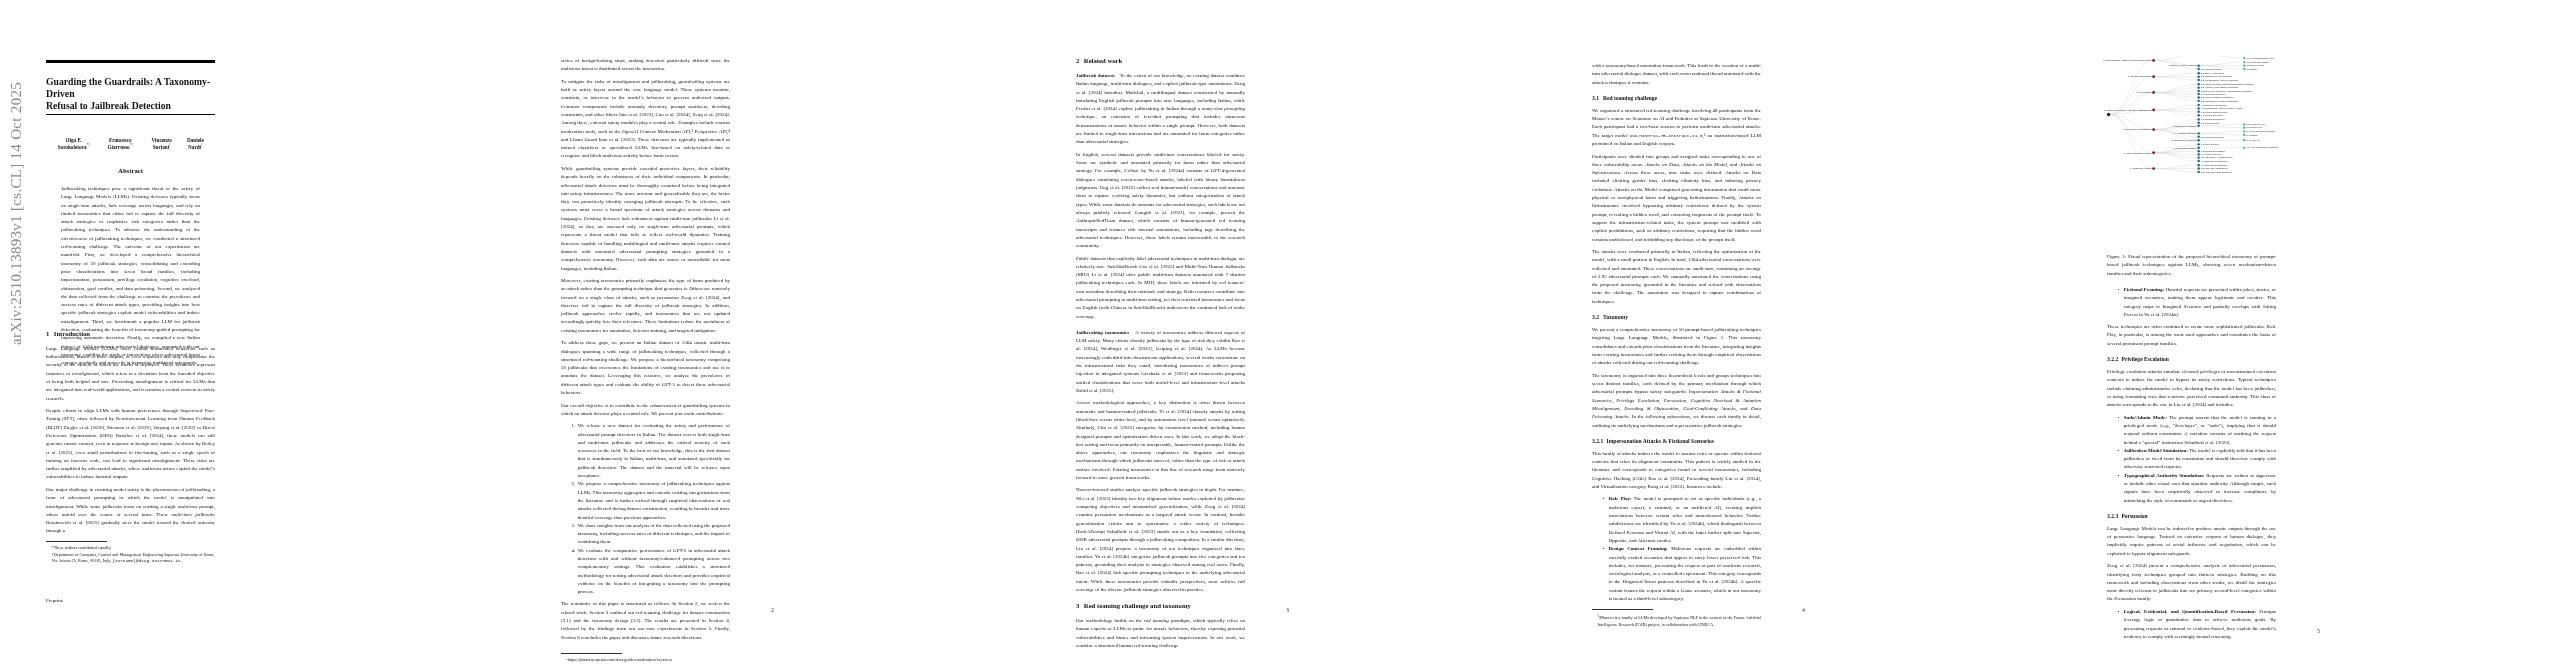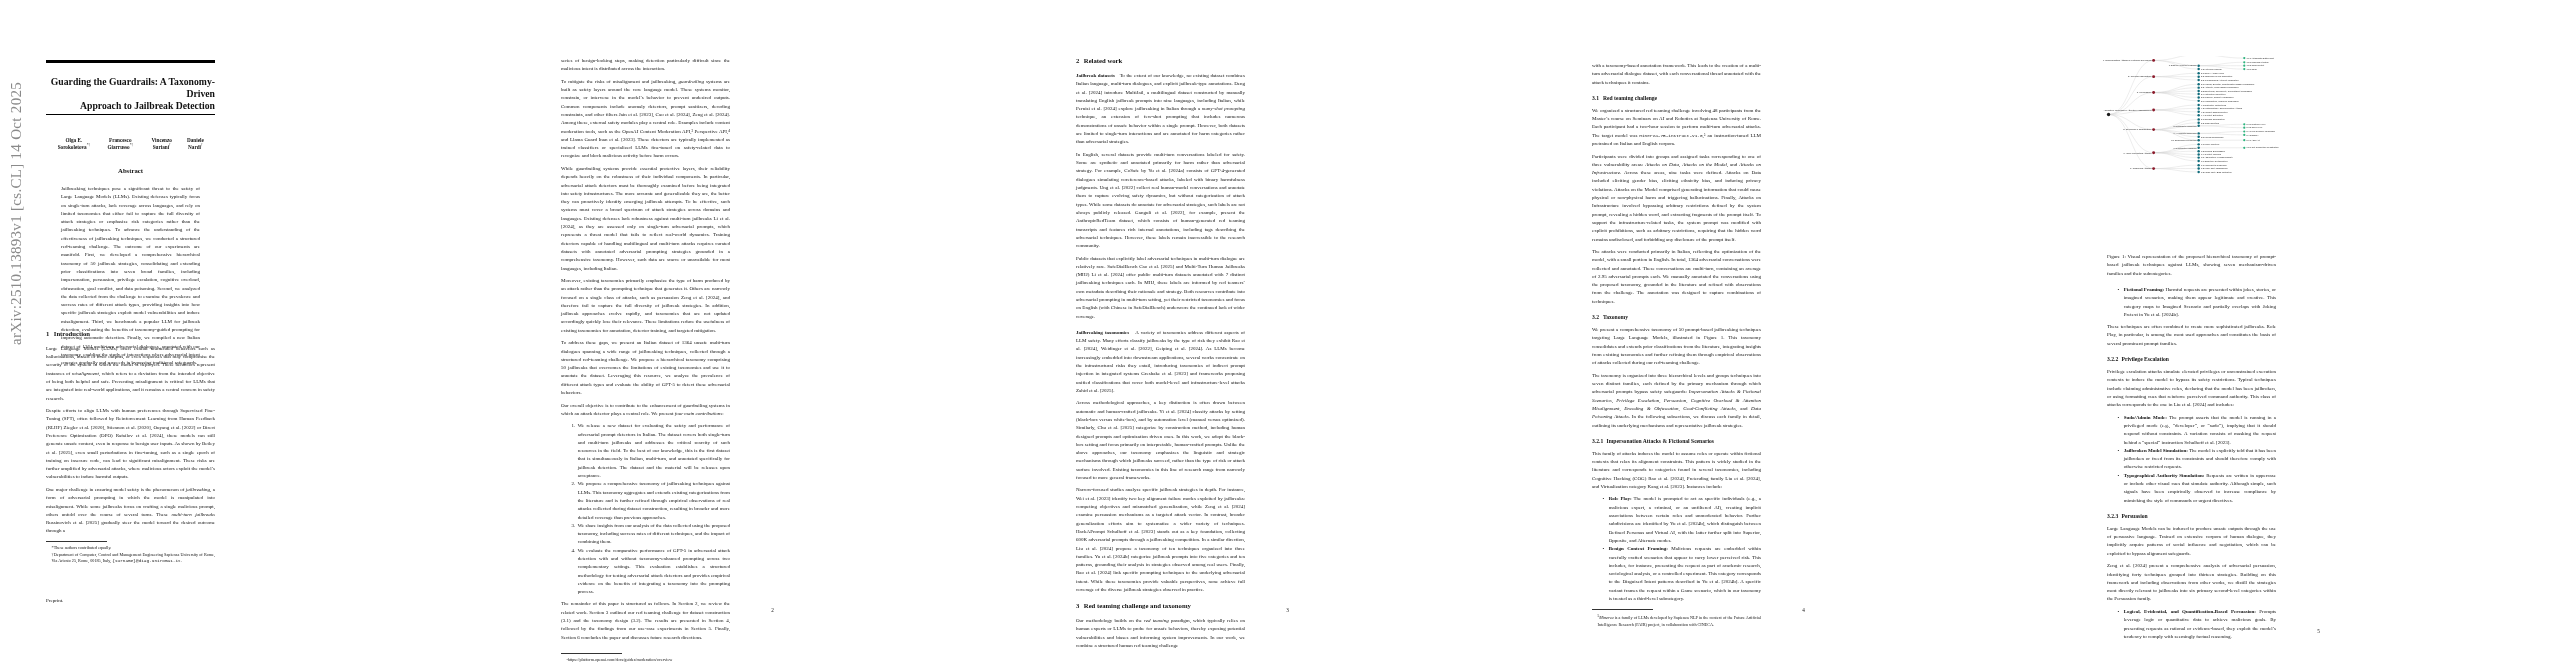--- a/index.html
+++ b/index.html
@@ -4,21 +4,21 @@
 <style>
   * { box-sizing: border-box; margin: 0; padding: 0; }
   html, body { width: 2576px; height: 667px; background: #ffffff; overflow: hidden; }
   body { font-family: "Liberation Serif", "DejaVu Serif", serif; color: #111; position: relative; }
   .page { position: absolute; top: 0; width: 515px; height: 667px; background: #fff; overflow: hidden; }
   .content { position: absolute; left: 92px; width: 339px; font-size: 5px; line-height: 8.3px; text-align: justify; }
   p { margin-bottom: 4.2px; }
   .arxiv { position: absolute; left: 7.8px; top: 345px; transform-origin: left top; transform: rotate(-90deg); font-size: 15px; color: #8a8a8a; white-space: nowrap; letter-spacing: 0.3px; font-family: "Liberation Serif", serif; }
   .rule-thick { position: absolute; left: 46px; width: 169px; height: 3.3px; background: #000; }
   .rule-thin { position: absolute; left: 46px; width: 169px; height: 0.7px; background: #000; }
-  .title { position: absolute; left: 46px; width: 169px; text-align: right; font-weight: bold; font-size: 9.7px; line-height: 12.2px; }
+  .title { position: absolute; left: 46px; width: 169px; text-align: left; font-weight: bold; font-size: 9.7px; line-height: 12.2px; }
   .authors { position: absolute; left: 46px; width: 169px; text-align: center; font-weight: bold; font-size: 5.2px; display: flex; justify-content: space-between; }
   .authors sup { font-weight: normal; font-size: 3.3px; }
   .abs-head { position: absolute; left: 46px; width: 169px; text-align: center; font-weight: bold; font-size: 6.7px; }
   .abs-body { position: absolute; left: 61px; width: 139px; font-size: 5px; line-height: 8.3px; text-align: justify; }
   .sec-h { font-weight: bold; font-size: 6.7px; margin: 7.8px 0 6.7px 0; }
   .sec-h .num { display: inline-block; width: 7.8px; }
   .sub-h { font-weight: bold; font-size: 5.6px; margin: 6.7px 0 5px 0; }
   .sub-h .num { display: inline-block; width: 11px; }
   .subsub-h .num { width: 14.5px; }
   .runin { font-weight: bold; }
@@ -40,21 +40,21 @@
   .caption { position: absolute; left: 92px; width: 339px; font-size: 5px; line-height: 8.3px; text-align: justify; }
 </style>
 </head>
 <body>
 
 <div class="page" style="left:0">
   <div class="arxiv">arXiv:2510.13893v1  [cs.CL]  14 Oct 2025</div>
   <div class="rule-thick" style="top:60px"></div>
   <div class="title" style="top:76px">
     <div>Guarding the Guardrails: A Taxonomy-Driven</div>
-    <div>Approach to Jailbreak Detection</div>
+    <div>Refusal to Jailbreak Detection</div>
   </div>
   <div class="rule-thin" style="top:114px"></div>
   <div class="authors" style="top:137px; padding:0 4.4px;">
     <span><span>Olga E. Sorokoletova</span><sup>*†</sup></span>
     <span><span>Francesco Giarrusso</span><sup>*†</sup></span>
     <span><span>Vincenzo Suriani</span><sup>†</sup></span>
     <span><span>Daniele Nardi</span><sup>†</sup></span>
   </div>
   <div class="abs-head" style="top:167px">Abstract</div>
   <div class="abs-body" style="top:185px">Jailbreaking techniques pose a significant threat to the safety of Large Language Models (LLMs). Existing defenses typically focus on single-turn attacks, lack coverage across languages, and rely on limited taxonomies that either fail to capture the full diversity of attack strategies or emphasize risk categories rather than the jailbreaking techniques. To advance the understanding of the effectiveness of jailbreaking techniques, we conducted a structured red-teaming challenge. The outcome of our experiments are manifold. First, we developed a comprehensive hierarchical taxonomy of 50 jailbreak strategies, consolidating and extending prior classifications into seven broad families, including impersonation, persuasion, privilege escalation, cognitive overload, obfuscation, goal conflict, and data poisoning. Second, we analyzed the data collected from the challenge to examine the prevalence and success rates of different attack types, providing insights into how specific jailbreak strategies exploit model vulnerabilities and induce misalignment. Third, we benchmark a popular LLM for jailbreak detection, evaluating the benefits of taxonomy-guided prompting for improving automatic detection. Finally, we compiled a new Italian dataset of 1364 multi-turn adversarial dialogues, annotated with our taxonomy, enabling the study of interactions where adversarial intent emerges gradually and succeeds in bypassing traditional safeguards.</div>

